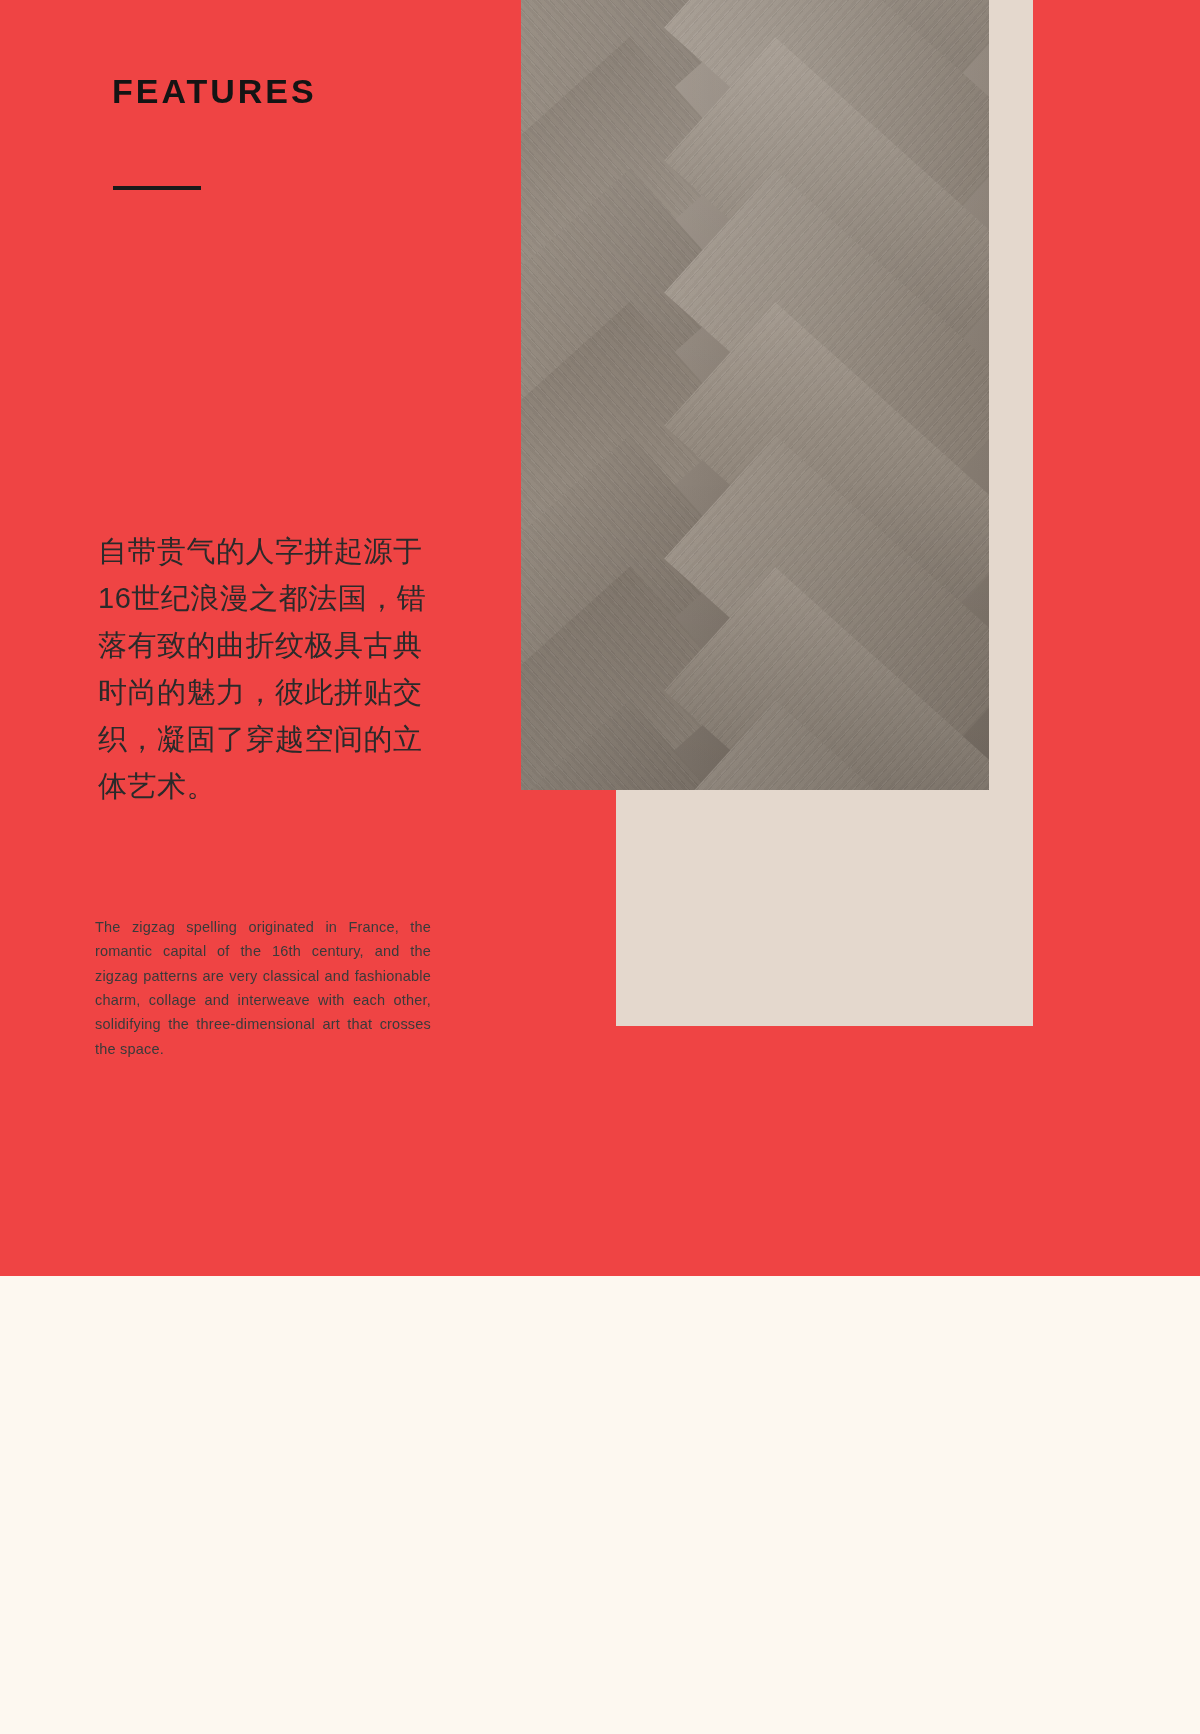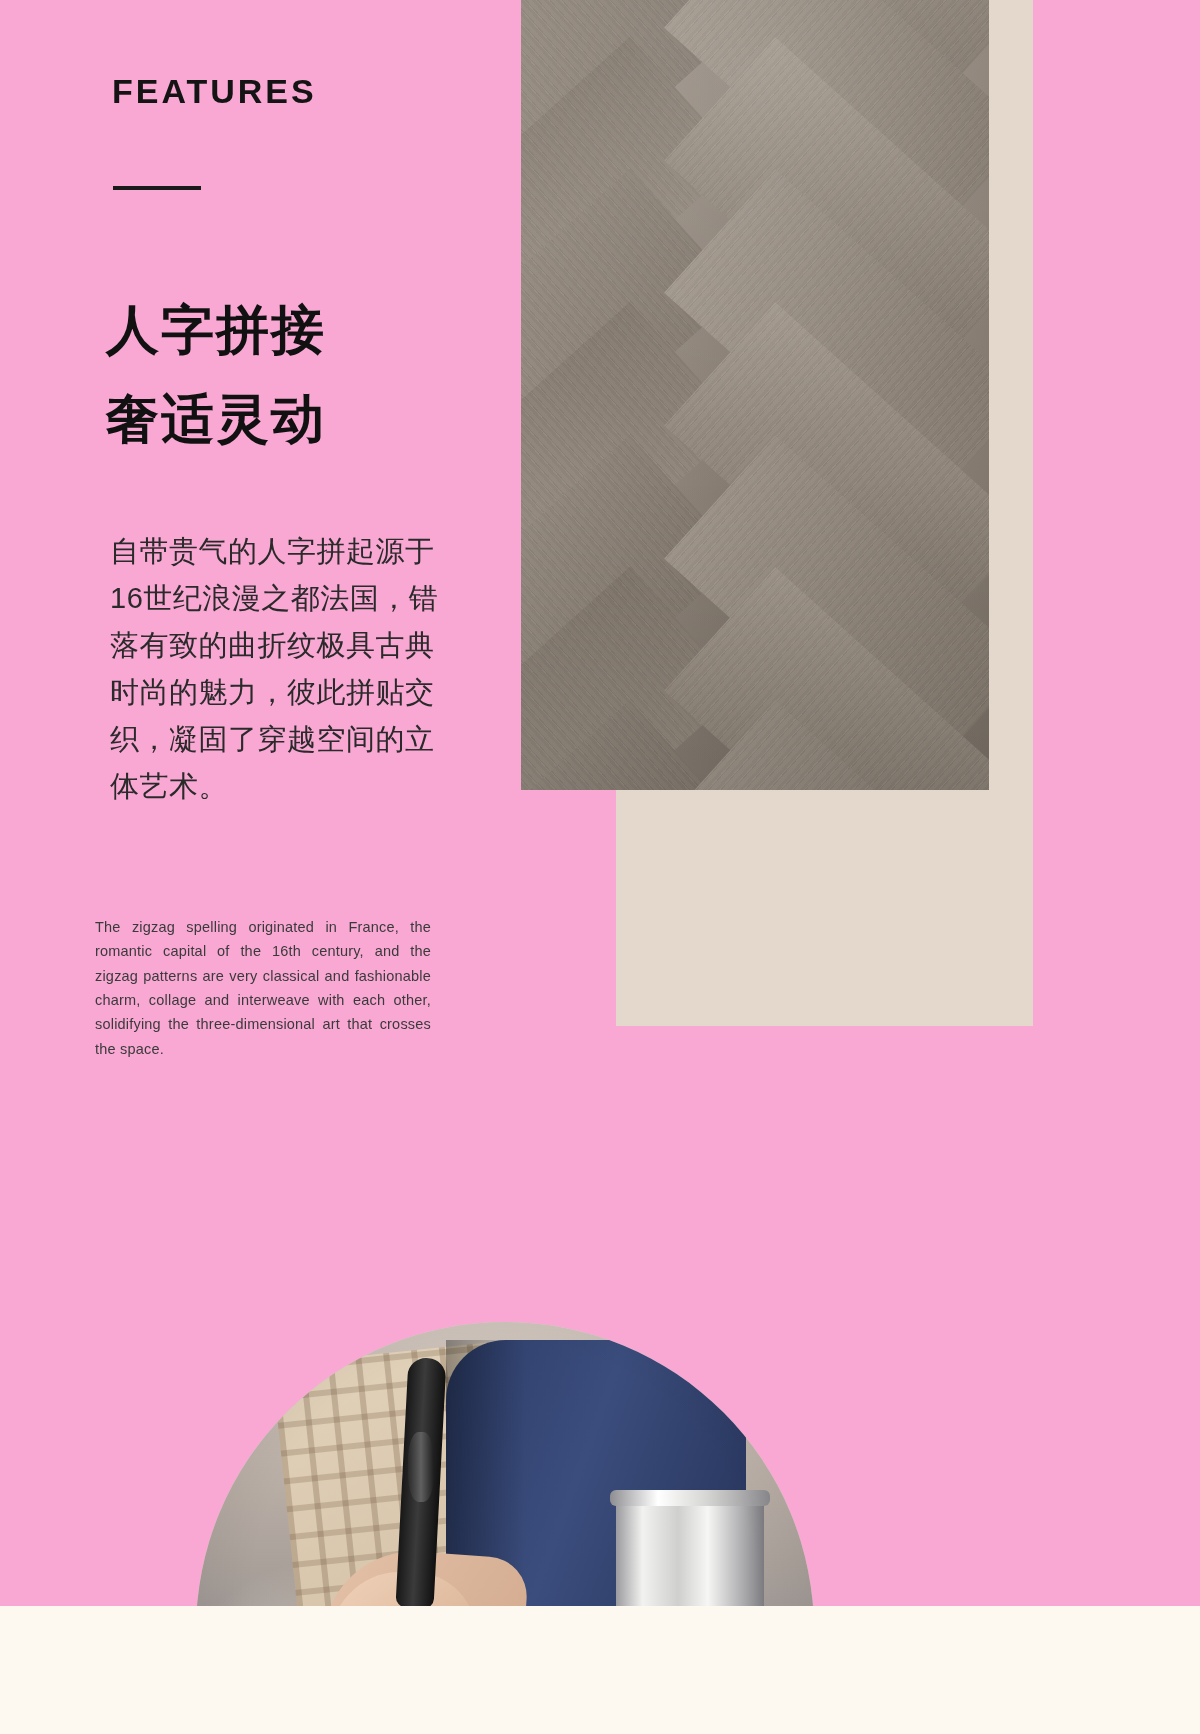--- a/index.html
+++ b/index.html
@@ -6,22 +6,22 @@
   html, body {
     width: 1200px;
     height: 1734px;
     background: #fdf8f0;
     font-family: "Liberation Sans", sans-serif;
     overflow: hidden;
   }
   .page {
     position: relative;
     width: 1200px;
-    height: 1606px;
-    background: #f9a8d4;
+    height: 1276px;
+    background: #ef4444;
     overflow: hidden;
   }
 
   
   .eyebrow {
     position: absolute;
     left: 112px;
     top: 72px;
     font-size: 34px;
     font-weight: 700;
@@ -43,21 +43,21 @@
     font-size: 53px;
     font-weight: 700;
     line-height: 1.68;
     letter-spacing: 2px;
     color: #111;
   }
   .headline div { white-space: nowrap; }
 
   .body-cn {
     position: absolute;
-    left: 110px;
+    left: 98px;
     top: 528px;
     width: 352px;
     font-size: 29px;
     line-height: 1.62;
     color: #2a2a2a;
     letter-spacing: 0.5px;
   }
 
   .body-en {
     position: absolute;
@@ -250,24 +250,20 @@
       <div class="plank pB" style="left:38%;top:74%;width:52%;height:15%;transform:rotate(42deg);"></div>
       <div class="plank pB" style="left:-6%;top:86%;width:52%;height:15%;transform:rotate(-42deg);"></div>
       <div class="plank pA" style="left:38%;top:86%;width:52%;height:15%;transform:rotate(42deg);"></div>
     </div>
     <div class="wood-shade"></div>
   </div>
 
   <div class="eyebrow">FEATURES</div>
   <div class="rule"></div>
 
-  <div class="headline">
-    <div>人字拼接</div>
-    <div>奢适灵动</div>
-  </div>
 
   <div class="body-cn">自带贵气的人字拼起源于16世纪浪漫之都法国，错落有致的曲折纹极具古典时尚的魅力，彼此拼贴交织，凝固了穿越空间的立体艺术。</div>
   <div class="body-en">The zigzag spelling originated in France, the romantic capital of the 16th century, and the zigzag patterns are very classical and fashionable charm, collage and interweave with each other, solidifying the three-dimensional art that crosses the space.</div>
 
   <div class="circle-wrap">
     <div class="circle-photo"></div>
     <div class="plaid"></div>
     <div class="torso"></div>
     <div class="torso-shadow"></div>
     <div class="arm"></div>

